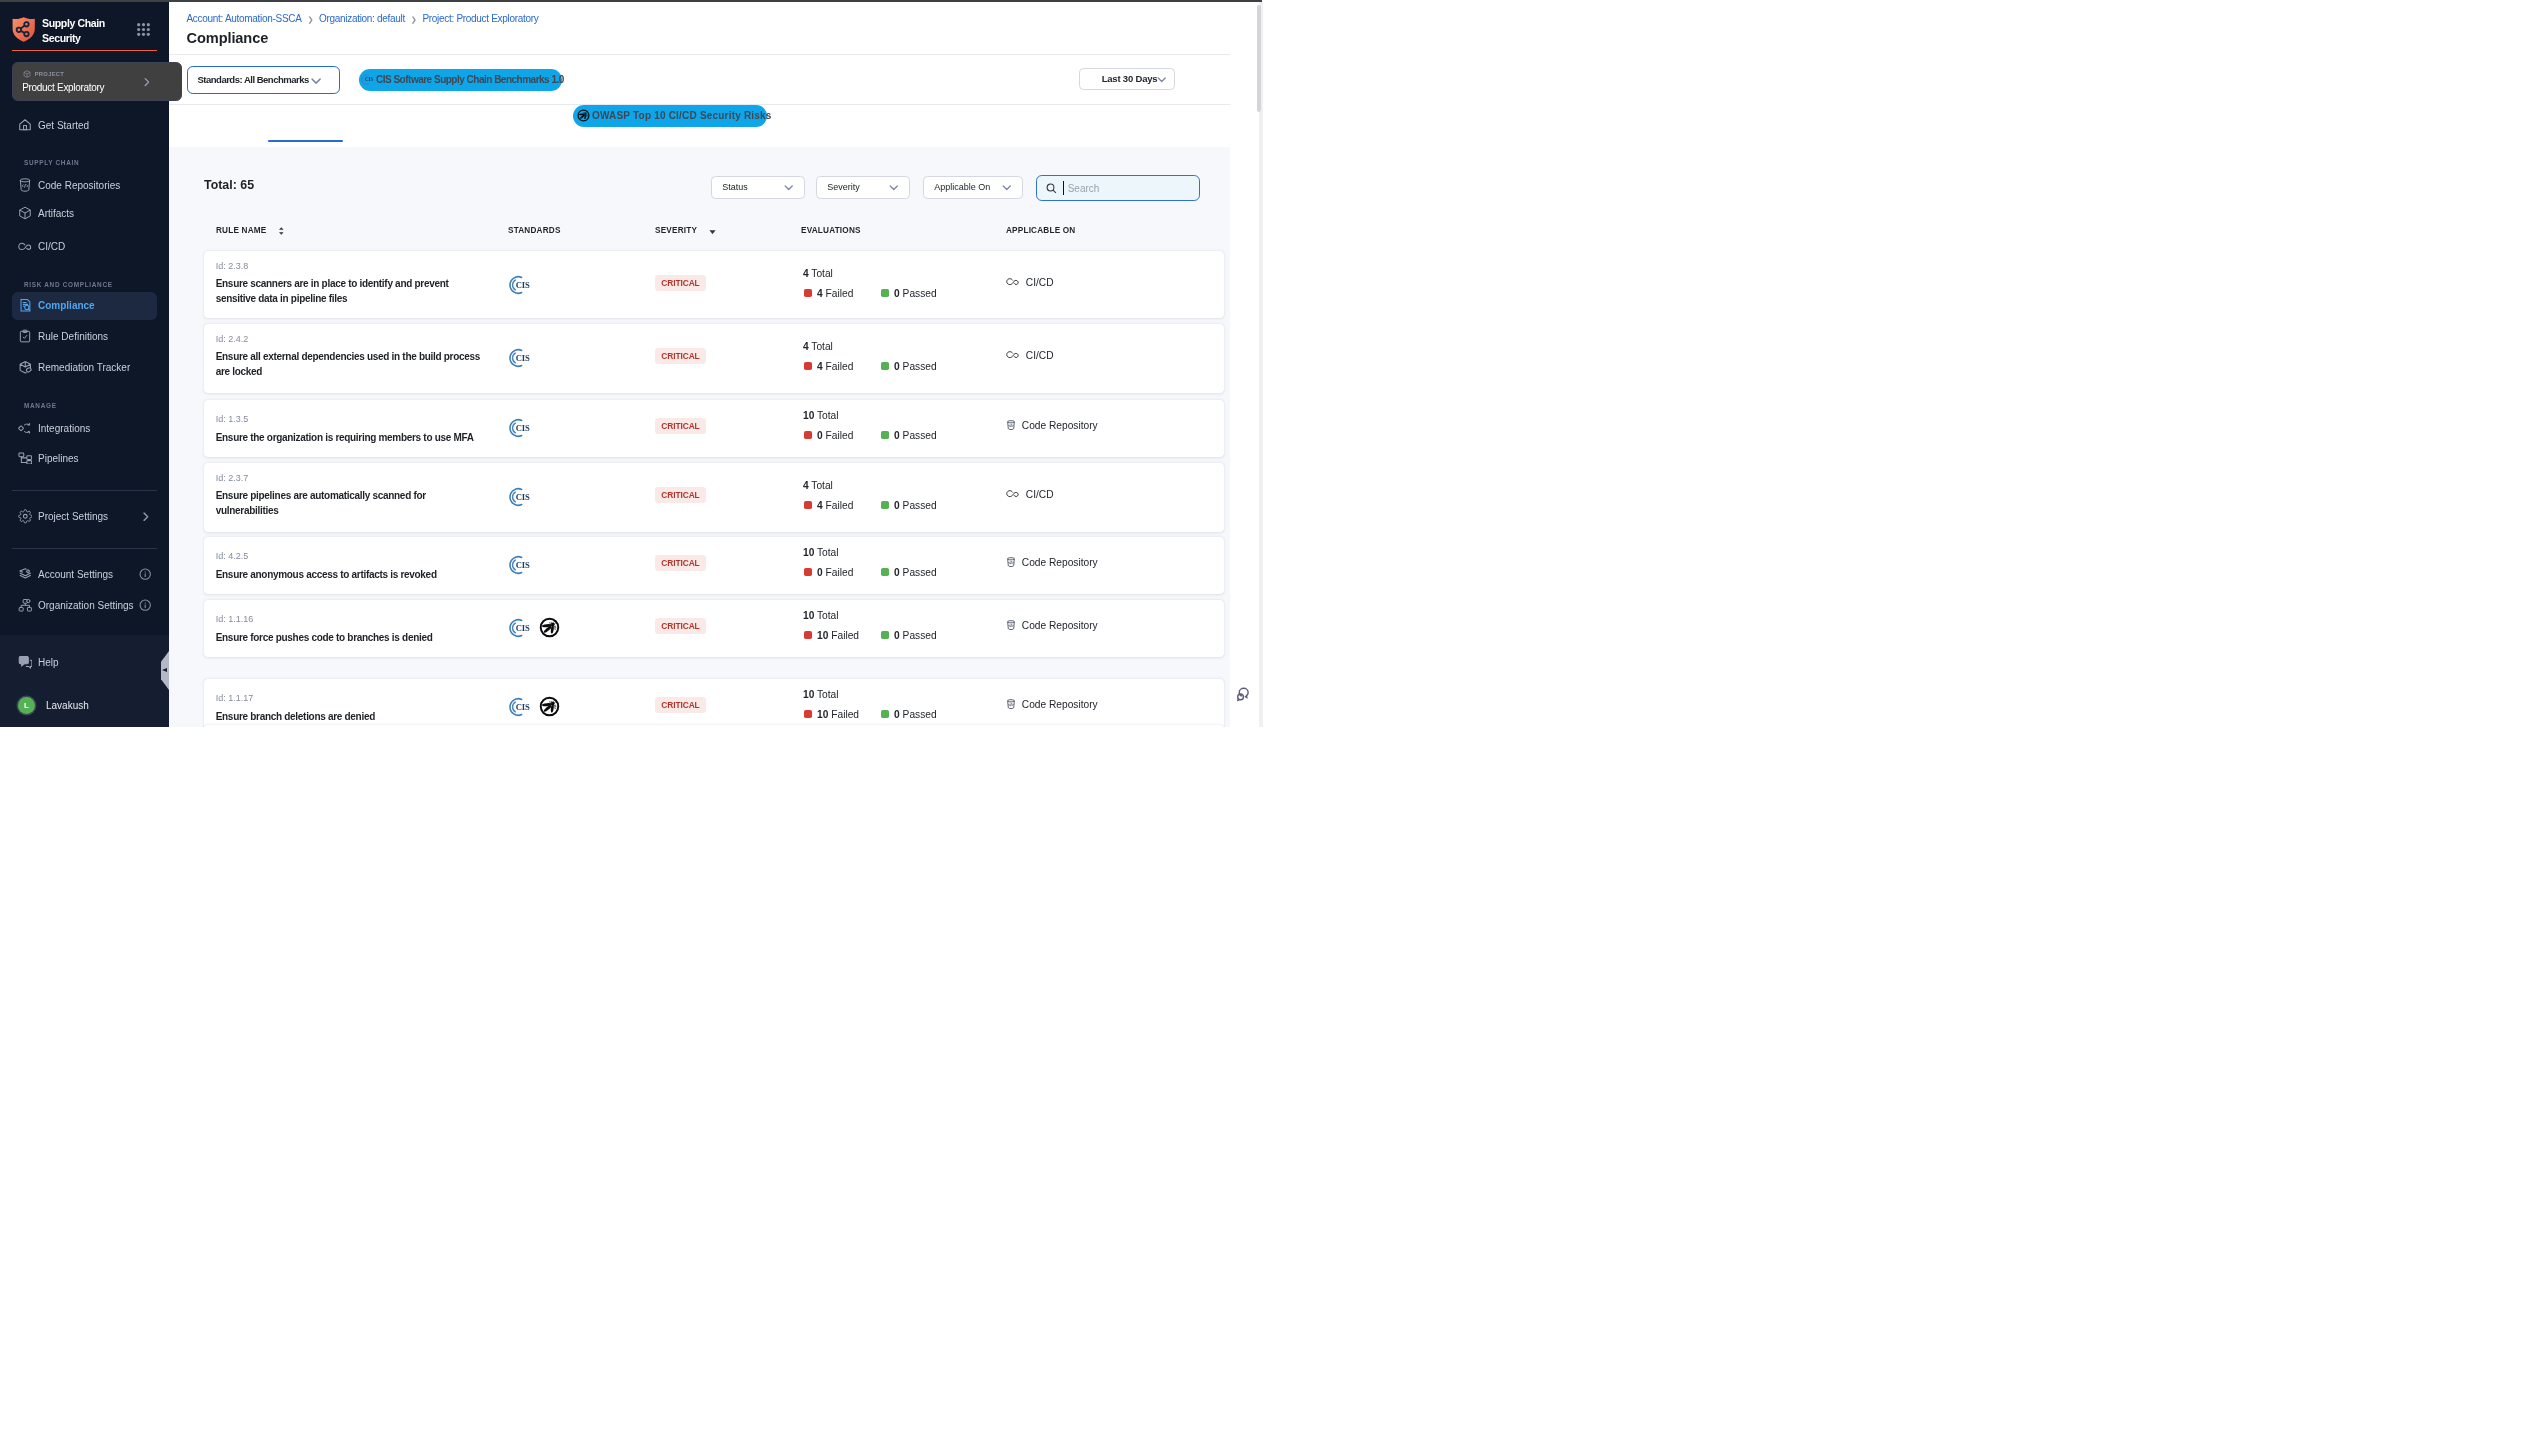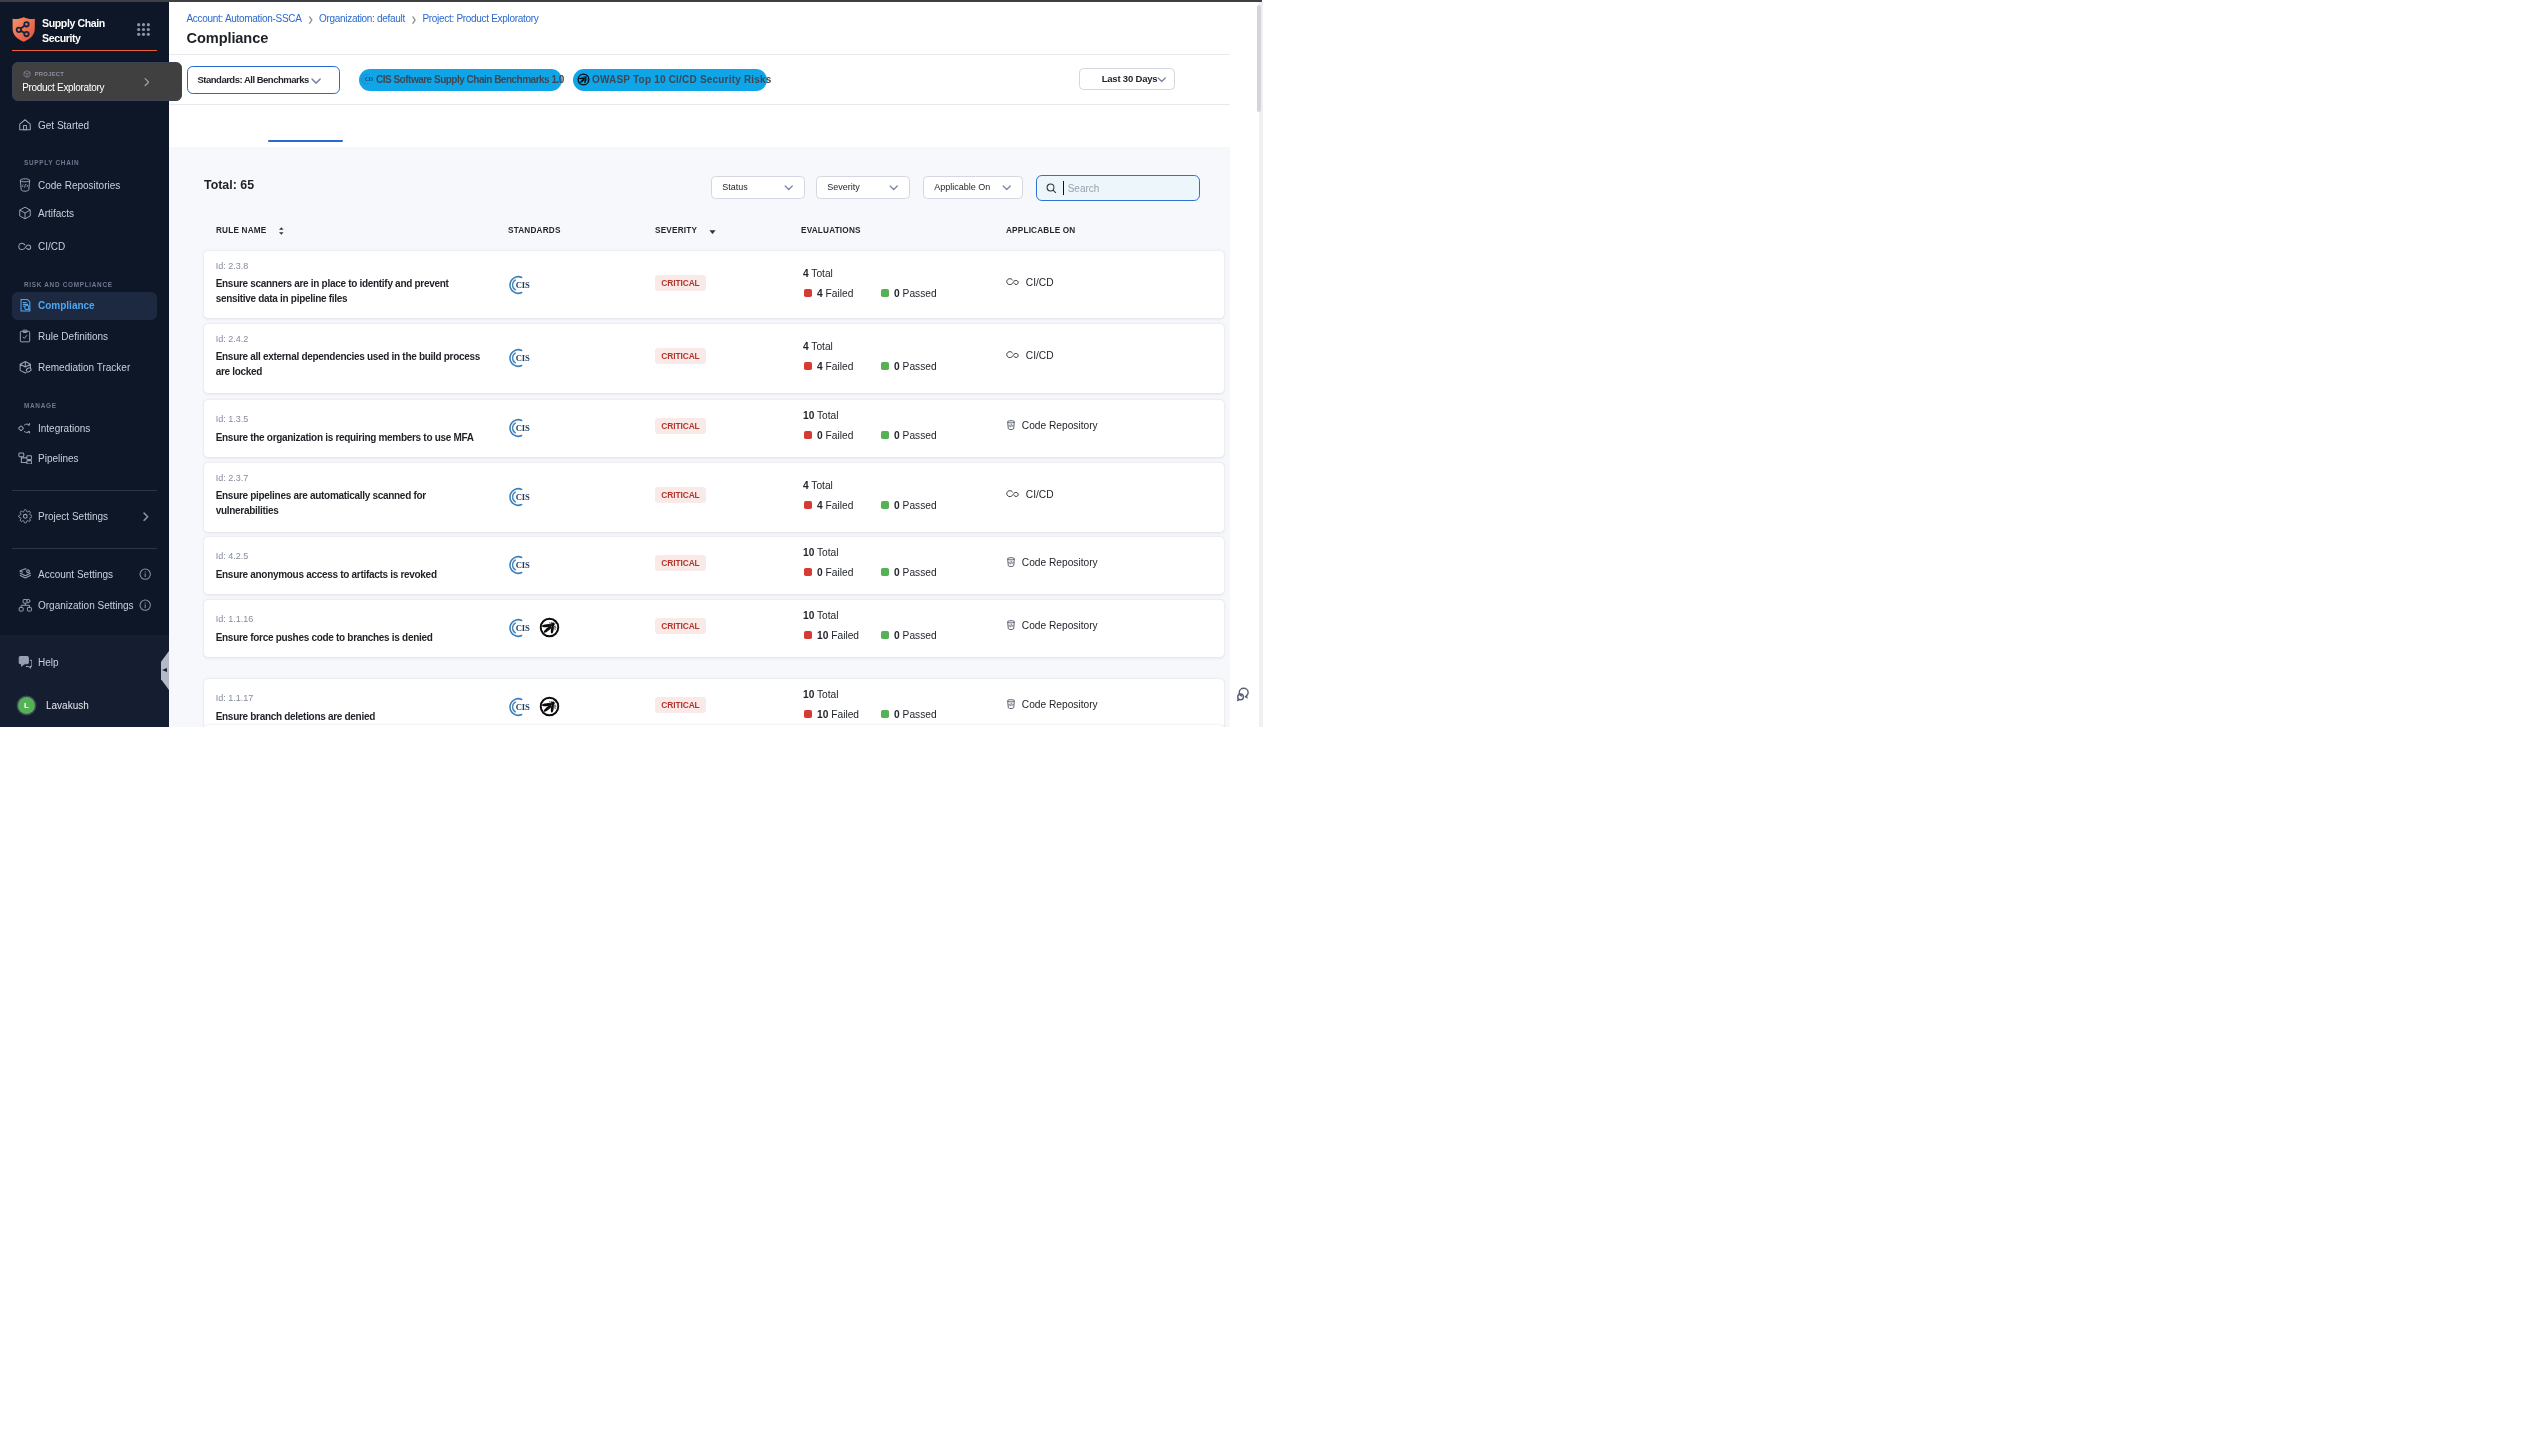--- a/index.html
+++ b/index.html
@@ -19,21 +19,21 @@
   #main { position:absolute; left:169px; top:1.5px; width:1093px; height:725px; background:#ffffff; }
   #crumbs { position:absolute; left:17.5px; top:11px; font-size:10px; letter-spacing:-0.3px; color:#2a69ce; }
   #crumbs .sep { color:#8d939e; padding:0 5.8px; font-size:7.3px; }
   #title { position:absolute; left:17.5px; top:28px; font-size:14.6px; font-weight:700; color:#1d2025; letter-spacing:-0.1px; }
   .hdiv { position:absolute; left:0; width:1061px; height:0.7px; background:#e7e9ee; }
   
   #stdbox { position:absolute; left:18px; top:64px; width:153px; height:28.5px; border:1.2px solid #2a69ce; border-radius:5.8px; display:flex; align-items:center; background:#fff; }
   #stdbox .t { margin-left:9.5px; font-size:9.5px; font-weight:600; letter-spacing:-0.5px; color:#22262c; white-space:nowrap; }
   .chip { position:absolute; top:67px; height:22px; background:#0ea5e9; border-radius:11px; display:flex; align-items:center; font-size:10px; font-weight:600; color:#3e4752; white-space:nowrap; }
   #chip1 { left:190px; width:203px; }
-  #chip2 { left:404px; width:194px; }
+  #chip2 { left:404px; width:194px;margin-top:36px; }
   #lastdays { position:absolute; left:910px; top:66px; width:96px; height:22.6px; border:0.7px solid #d5d7e0; border-radius:4.4px; background:#fff; display:flex; align-items:center; }
   #lastdays .t { margin-left:11.7px; font-size:9.5px; letter-spacing:-0.2px; font-weight:700; color:#22262c;padding-left:10px; }
   
   .tab { position:absolute; top:117px; font-size:11px;margin-top:26px; }
   #tab1 { left:41px; color:#4d545e; }
   #tab2 { left:105px; color:#15171b; font-weight:700; letter-spacing:-0.5px; }
   #tabline { position:absolute; left:99px; top:138px; width:75px; height:2.2px; background:#2a69ce; border-radius:1.5px; }
   
   #zone { position:absolute; left:0; top:145px; width:1061px; height:580px; background:#f7f8fc; overflow:hidden; }
   #total { position:absolute; left:35px; top:31px; font-size:12.4px; font-weight:700; color:#1d2025; }

